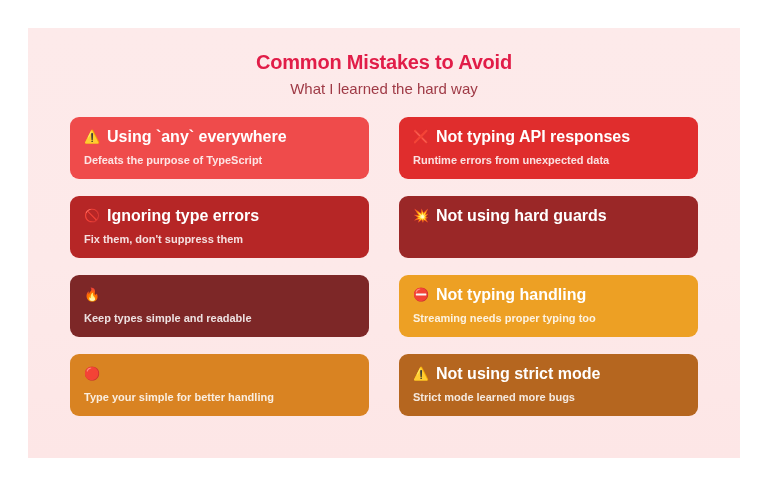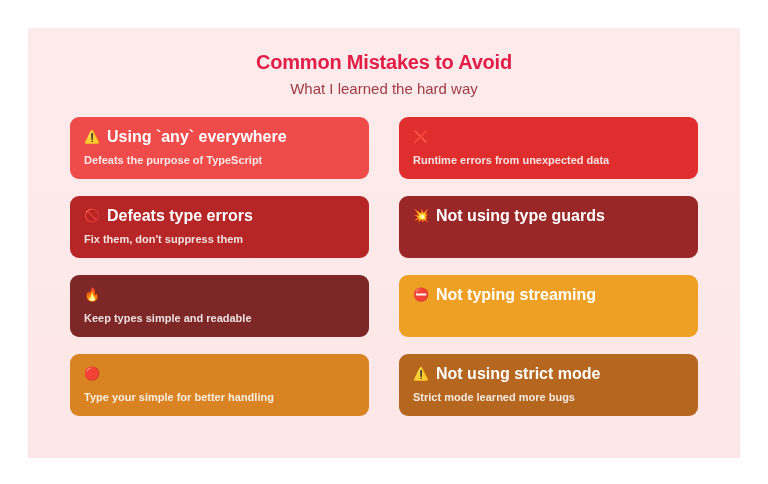--- a/index.html
+++ b/index.html
@@ -111,47 +111,49 @@
       <div class="card" style="background: rgb(239, 75, 75);">
         <div class="card-head">
           <span class="card-icon">⚠️</span>
           <span class="card-title">Using `any` everywhere</span>
         </div>
         <div class="card-desc">Defeats the purpose of TypeScript</div>
       </div>
       <div class="card" style="background: rgb(224, 45, 45);">
         <div class="card-head">
           <span class="card-icon">❌</span>
+          <span class="card-title">Not typing API responses</span>
         </div>
         <div class="card-desc">Runtime errors from unexpected data</div>
       </div>
       <div class="card" style="background: rgb(182, 38, 38);">
         <div class="card-head">
           <span class="card-icon">🚫</span>
-          <span class="card-title">Defeats type errors</span>
+          <span class="card-title">Ignoring type errors</span>
         </div>
         <div class="card-desc">Fix them, don't suppress them</div>
       </div>
       <div class="card" style="background: rgb(154, 39, 39);">
         <div class="card-head">
           <span class="card-icon">💥</span>
-          <span class="card-title">Not using type guards</span>
+          <span class="card-title">Not using hard guards</span>
         </div>
       </div>
       <div class="card" style="background: rgb(125, 39, 39);">
         <div class="card-head">
           <span class="card-icon">🔥</span>
         </div>
         <div class="card-desc">Keep types simple and readable</div>
       </div>
       <div class="card" style="background: rgb(237, 160, 36);">
         <div class="card-head">
           <span class="card-icon">⛔</span>
-          <span class="card-title">Not typing streaming</span>
+          <span class="card-title">Not typing handling</span>
         </div>
+        <div class="card-desc">Streaming needs proper typing too</div>
       </div>
       <div class="card" style="background: rgb(217, 131, 34);">
         <div class="card-head">
           <span class="card-icon">🔴</span>
         </div>
         <div class="card-desc">Type your simple for better handling</div>
       </div>
       <div class="card" style="background: rgb(181, 102, 31);">
         <div class="card-head">
           <span class="card-icon">⚠️</span>

